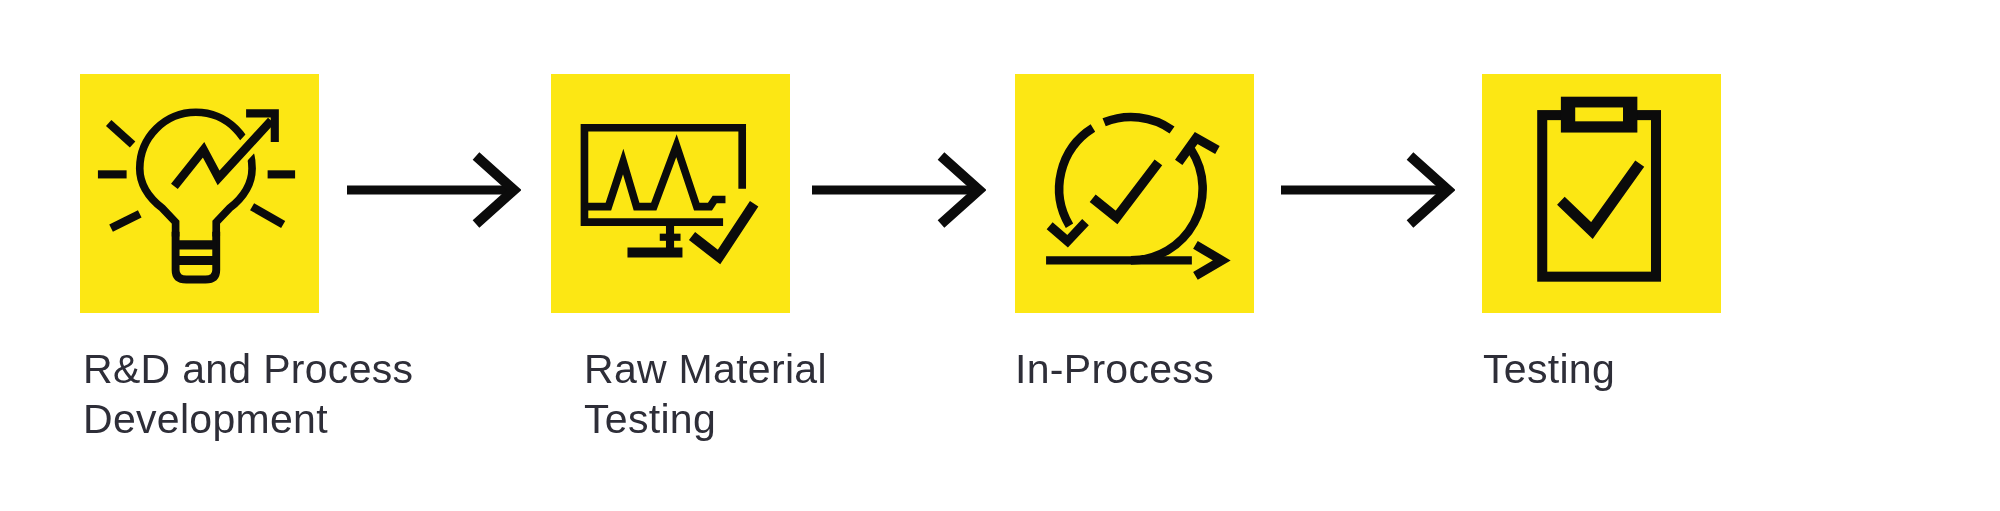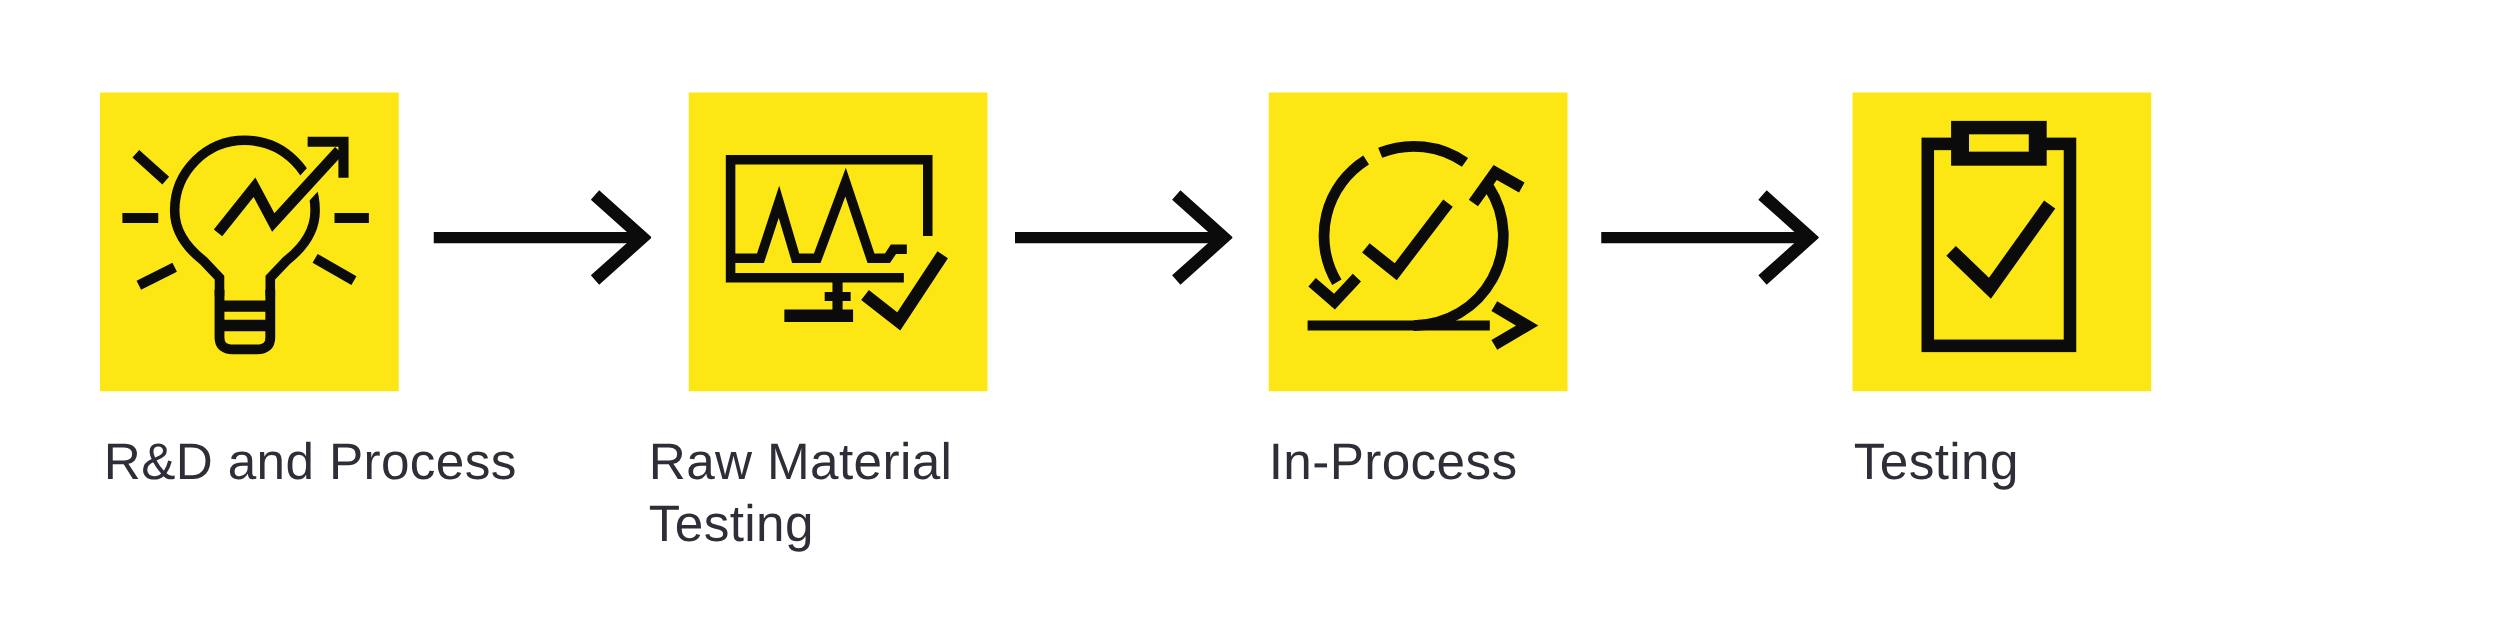--- a/index.html
+++ b/index.html
@@ -19,21 +19,21 @@
     background:var(--tile-yellow);
   }
   .tile svg{display:block;width:239px;height:239px;}
   .label{
     position:absolute;top:344px;
     font-size:41px;line-height:50px;font-weight:300;
     color:var(--text-color);letter-spacing:0.3px;white-space:nowrap;
   }
   .arrow{position:absolute;top:150px;width:176px;height:80px;}
   .t1{left:80px;}  .t2{left:551px;}  .t3{left:1015px;} .t4{left:1482px;}
-  .l1{left:83px;}  .l2{left:519px;}  .l3{left:1015px;} .l4{left:1483px;}
+  .l1{left:83px;}  .l2{left:584px;}  .l3{left:1015px;} .l4{left:1483px;}
   .a1{left:345px;} .a2{left:810px;}  .a3{left:1279px;}
   .st{fill:none;stroke:var(--icon-black);stroke-linecap:butt;stroke-linejoin:miter;stroke-miterlimit:10;}
   .halo{fill:none;stroke:var(--tile-yellow);stroke-linecap:butt;stroke-linejoin:miter;}
   .fillb{fill:var(--icon-black);stroke:none;}
   .filly{fill:var(--tile-yellow);stroke:none;}
 </style>
 </head>
 <body>
 
 <div class="canvas">
@@ -53,20 +53,21 @@
       <path class="st" stroke-width="3.8" d="M 40,71.5 L 57,71.5"></path>
       <path class="st" stroke-width="3.8" d="M 40,78 L 57,78"></path>
 
       <path class="halo" stroke-width="8" d="M 39.5,47 L 51.7,31.7 L 58,43.5 L 80,19.5"></path>
       <path class="st" stroke-width="3.6" d="M 39.5,47 L 51.7,31.7 L 58,43.5 L 80,19.5"></path>
       <path class="st" stroke-width="3.4" d="M 69.5,16.5 L 81.5,16.5 L 81.5,28.5"></path>
     </svg>
   </div>
   <div class="label l1">
     <div>R&amp;D and Process</div>
+    <div>Development</div>
   </div>
 
   <svg class="arrow a1" viewBox="0 0 176 80">
     <path class="st" stroke-width="9" d="M 2,40 L 164,40"></path>
     <path class="st" stroke-width="10" d="M 131,6 L 169,40 L 131,74"></path>
   </svg>
 
   <div class="tile t2">
     <svg viewBox="0 0 100 100">
 

